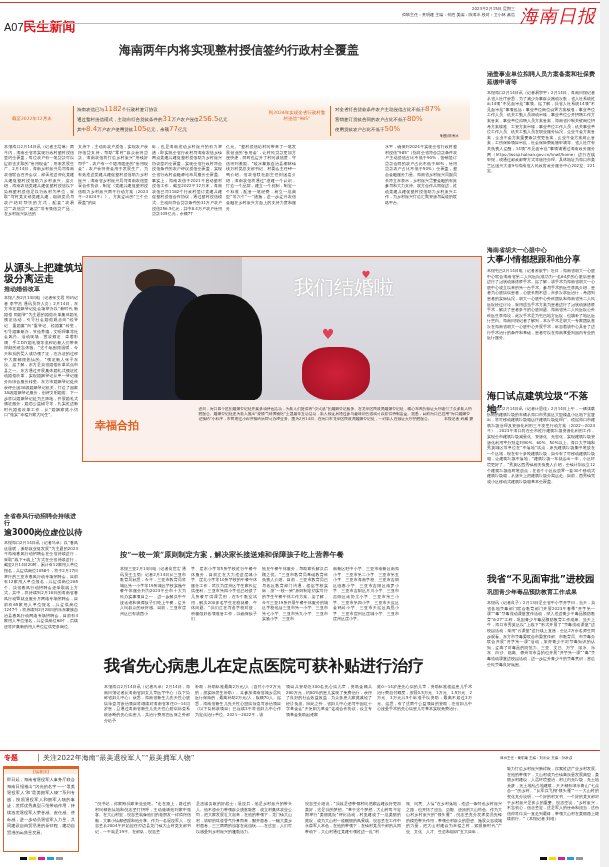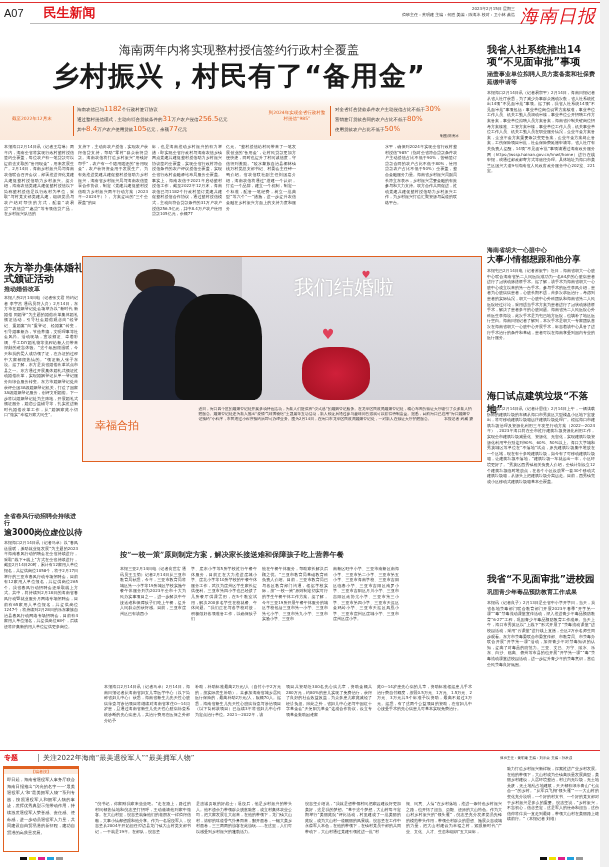--- a/index.html
+++ b/index.html
@@ -1,47 +1,47 @@
 <!DOCTYPE html>
 <html><head>
 <meta charset="utf-8">
 <style>
 *{box-sizing:border-box;margin:0;padding:0}
 body{width:609px;height:867px;background:#fff;font-family:"DejaVu Sans",sans-serif;color:#222;overflow:hidden;position:relative}
 .page{position:absolute;left:0;top:0;width:600px;height:867px;background:#fff}
 .scroll{position:absolute;right:0;top:0;width:9px;height:867px;background:#f0f0f0}
 .topline{position:absolute;left:0;top:2px;width:600px;height:1px;background:#e03030}
-.hdr{position:absolute;left:4px;top:6px;height:14px;display:flex;align-items:center}
+.hdr{position:absolute;left:4px;top:20px;height:14px;display:flex;align-items:center}
 .pg{font-size:11px;color:#222;font-family:"Liberation Sans",sans-serif}
-.sect{font-size:13px;color:#e0161c;font-weight:bold;margin-left:20px}
+.sect{font-size:13px;color:#e0161c;font-weight:bold;margin-left:0}
 .hdrline{position:absolute;left:30px;top:23px;width:500px;height:1px;background:#bbb}
 .meta{position:absolute;left:340px;top:6px;width:175px;text-align:right;font-size:4px;line-height:6px;color:#333}
 .logo{position:absolute;left:520px;top:4px;font-size:18px;color:#e0161c;font-family:"DejaVu Serif",serif;font-style:italic;letter-spacing:1px}
-.sub1{position:absolute;left:0;width:478px;top:42px;text-align:center;font-size:12px;font-family:"DejaVu Serif",serif;font-weight:normal;color:#333}
+.sub1{position:absolute;left:0;width:478px;top:42px;text-align:center;font-size:12px;font-family:"DejaVu Serif",serif;font-weight:bold;color:#333}
 .h1{position:absolute;left:0;width:478px;top:58px;text-align:center;font-size:27px;font-weight:bold;color:#1a1a1a;letter-spacing:1px}
 .infobar{position:absolute;left:0;top:96px;width:470px;height:44px;background:linear-gradient(#fff,#fbeee3 30%,#fbe9dc)}
 .infobar .lab{position:absolute;font-size:4.5px;color:#e06020}
 .infobar .ln{position:absolute;font-size:4.5px;color:#333;white-space:nowrap}
 .infobar .ln b{color:#e06020;font-size:7px;font-weight:normal}
 .infobar .vbar{position:absolute;width:1px;background:#e06020}
 .credit{position:absolute;font-size:3.5px;color:#333}
 .col{position:absolute;font-size:4px;line-height:5.6px;color:#333;text-align:justify;overflow:hidden}
 .rhead{position:absolute;font-weight:bold;color:#1a1a1a}
 .rsub{position:absolute;font-family:"DejaVu Serif",serif;font-weight:bold;color:#333}
 .photo{position:absolute;left:121px;top:256px;width:228px;height:206px;border:1px solid #e06020;overflow:hidden}
 .photo .bg{position:absolute;left:0;top:0;width:100%;height:70%;background:linear-gradient(90deg,#d8d8dc,#c9c7cc 40%,#d1d0d6)}
 .photo .wall{position:absolute;left:40%;top:0;width:60%;height:70%;background:linear-gradient(#e2e1e6,#d3d2d8)}
 .photo .slogan{position:absolute;left:53%;top:10%;font-family:"DejaVu Serif",serif;color:#fff;font-size:20px;text-shadow:0 0 2px #aaa;line-height:20px}
 .photo .man{position:absolute;left:10%;top:14%;width:22%;height:56%;background:#1f2331;border-radius:40% 40% 0 0}
 .photo .manhead{position:absolute;left:13%;top:6%;width:10%;height:12%;background:#3a2a22;border-radius:50%}
 .photo .woman{position:absolute;left:23%;top:18%;width:22%;height:52%;background:#141414;border-radius:40% 40% 10% 10%}
 .photo .flowers{position:absolute;left:55%;top:44%;width:17%;height:26%;background:radial-gradient(#d0203a,#a01020);border-radius:40%}
 .photo .heart{position:absolute;color:#e0405a}
 .photo .cap{position:absolute;left:0;top:70%;width:100%;height:30%;background:#fcf0ec}
-.photo .caption-title{position:absolute;left:3%;top:79%;font-size:11px;font-weight:normal;color:#e06020}
+.photo .caption-title{position:absolute;left:3%;top:79%;font-size:11px;font-weight:bold;color:#e06020}
 .photo .caption{position:absolute;left:29%;top:73%;width:69%;font-size:3.8px;line-height:5px;color:#333}
 .topicbar{position:absolute;left:0;top:750px;width:600px;height:1px;background:#e03030}
 .topic{position:absolute;left:4px;top:753px;display:flex;align-items:center;font-size:7px;color:#444}
 .topic .tag{color:#e0161c;font-weight:bold;font-family:"DejaVu Serif",serif;margin-right:20px}
 .topic .sep{width:1px;height:8px;background:#999;margin-right:4px}
 .box{position:absolute;left:3px;top:766px;width:76px;height:86px;border:1px solid #e06020;border-top-width:3px}
 .box .bt{position:absolute;left:0;top:0;width:100%;text-align:center;font-size:4px;color:#e06020;background:#fbe9dc}
 .colorbar{position:absolute;display:flex;gap:2px}
 .colorbar span{width:7px;height:3px}
 </style>
@@ -55,41 +55,40 @@
     <span class="sect">民生新闻</span>
   </div>
   <div class="hdrline"></div>
   <div class="meta">
     <div>2023年2月15日 星期三</div>
     <div>值班主任：黄明建 主编：何胜 美编：陈海冰 校对：卫小林 蔡浩</div>
   </div>
   <div class="logo">海南日报</div>
 
   <div class="sub1">海南两年内将实现整村授信签约行政村全覆盖</div>
-  <div class="h1">乡村振兴，村民有了“备用金”</div>
   <div class="infobar">
     <div class="lab" style="left:12px;top:20px">截至2022年12月末</div>
     <div class="vbar" style="left:73px;top:10px;height:30px"></div>
     <div class="ln" style="left:77px;top:9px"><span>海南农信已与</span><b>1182</b><span>个行政村签订协议</span></div>
     <div class="ln" style="left:77px;top:19px"><span>通过整村授信模式，主动向符合贷款条件的</span><b>31</b><span>万户农户授信</span><b>256.5</b><span>亿元</span></div>
     <div class="ln" style="left:77px;top:29px"><span>其中</span><b>8.4</b><span>万户农户使用贷款</span><b>105</b><span>亿元，余额</span><b>77</b><span>亿元</span></div>
     <div class="lab" style="left:268px;top:14px;width:58px;text-align:center;line-height:6px">到2024年实现全省行政村整村授信“985”</div>
     <div class="vbar" style="left:330px;top:10px;height:30px"></div>
-    <div class="ln" style="left:335px;top:9px"><span>对全省符合贷款条件农户主动授信占比不低于</span><b>30%</b></div>
+    <div class="ln" style="left:335px;top:9px"><span>对全省符合贷款条件农户主动授信占比不低于</span><b>87%</b></div>
     <div class="ln" style="left:335px;top:19px"><span>营销签订贷款合同的农户占比不低于</span><b>80%</b></div>
     <div class="ln" style="left:335px;top:29px"><span>使用贷款农户占比不低于</span><b>50%</b></div>
     <div class="credit" style="left:440px;top:38px">制图/陈海冰</div>
   </div>
   <div class="col" style="left:4px;top:144px;width:70px;height:104px">本报海口2月14日讯（记者王培琳）两年内，海南全省将实现行政村整村授信签约全覆盖，每位农户有一笔贷款可以提前去支取的“备用现金”，用来发展生产。2月14日，海南乡村振兴局与海南农信联合召开会议，部署推进深化党建共建促整村授信助力乡村振兴。据介绍，海南农信党建共建促整村授信以下简称整村授信是以行政村为单位，采取“与村党支部党建共建，组织党员与农户结对帮扶的方式，配套“农易贷”“农信贷”“惠贷”等专项信贷产品，在乡村振兴队伍的</div>
   <div class="col" style="left:78px;top:144px;width:70px;height:104px">支持下，主动向农户授信，实现农户获得信贷支持，帮助“零村”群众获得贷款。海南农信将打造乡村振兴“用钱好帮手”，农户有一个随用随还的“备用现金”，农户获得资金用于发展生产。为有效推进党建共建促整村授信助力乡村振兴，海南省乡村振兴局与海南农信签署合作协议，制定《党建共建促整村授信助力乡村振兴两年行动方案（2023年—2024年）》。方案提出的“三个全覆盖”的目</div>
   <div class="col" style="left:152px;top:144px;width:70px;height:104px">标，也是海南推动乡村振兴的有力举措：即实现全省行政村与海南农信乡镇网点党建共建促整村授信助力乡村振兴协议签约全覆盖，实现全省行政村符合授信条件的农户评议授信全覆盖，实现全省行政村金融驿站布局服务全覆盖。事实上，海南农信于2021年启动整村授信工作，截至2022年12月末，海南农信已与1182个行政村签订党建共建促整村授信合作协议，通过整村授信模式，主动向符合贷款条件的31万户农户授信256.5亿元，其中8.4万户农户使用贷款105亿元，余额77</div>
   <div class="col" style="left:226px;top:144px;width:70px;height:104px">亿元。“整村授信给村民带来了一笔发展创业的‘备用金’，让村民贷款更加方便快捷，同时也提升了村民诚信度，守信得到激励。”陵水黎族自治县椰林镇桃万村党总支部书记、村委会主任钟一鸣介绍。省农信联社副主任刘国嘉介绍，海南农信将通过“搭建一个认识，打造一个品牌，建立一个机制，制定一个标准，配备一笔经费，树立一批典型”等六个“一”措施，进一步提升农信金融在乡村振兴方面上的支持力度和服务</div>
   <div class="col" style="left:300px;top:144px;width:72px;height:104px;left:385px">水平，确保到2024年实现全省行政村整村授信“985”（指对全省符合贷款条件农户主动授信占比不低于90%，营销签订贷款合同的农户占比不低于80%，使用贷款农户占比不低于50%）全覆盖，整合金融服务力量。海南省乡村振兴局副局长符立东表示，乡村振兴需要金融的有效参与和大力支持。双方合作共同促进，推动党建共建促整村授信助力乡村振兴工作，为乡村振兴打造汇聚资源与渠道的联络平台。</div>
 
-  <div class="rhead" style="left:4px;top:262px;width:80px;font-size:10px;line-height:11px">东方举办集体婚礼式颁证活动</div>
+  <div class="rhead" style="left:4px;top:262px;width:80px;font-size:10px;line-height:11px">从源头上把建筑垃圾分离运走</div>
   <div class="rsub" style="left:4px;top:285px;font-size:6px">推动婚俗改革</div>
   <div class="col" style="left:4px;top:295px;width:74px;height:180px">本报八所2月14日电（记者张文君 特约记者 李宇杰 通讯员符人舟）2月14日，东方市在婚姻登记处会场举办以“新时代 新婚俗 同婚登”为主题的婚俗改革集体婚礼颁证活动，引导社会婚俗观念向“轻登记、重婚宴”向“重登记、轻婚宴”转变，引导婚事新办，节俭养德，文明理事等社会风尚。活动现场，宣读颁证、牵着彩绸、手工DIY婚礼物等流程给新人们带来深刻的难忘体验。“这个氛围很温暖，今天和我的爱人成功领了证，在办证的过程中大家都很热情的。”领证新人张子东说。据了解，东方是我省婚俗改革试点市县之一。东方通过开展集体婚礼式颁证推动婚俗改革，实现婚姻登记从单一登记服务向综合服务转变。东方市婚姻登记处曾获评全国3A级婚姻登记机关，打造了国家3A级婚姻登记服务，创评文明婚俗。下一步将以婚姻登记处为主阵地，开展婚礼式颁证服务，婚恋公益辅导等，扎实推进新时代婚俗改革工作，从“婚姻家庭小切口”做实“幸福万家大民生”。</div>
   <div class="rsub" style="left:4px;top:512px;width:74px;font-size:6px;line-height:7px">全省春风行动招聘会持续进行</div>
   <div class="rhead" style="left:4px;top:527px;font-size:8px">逾3000岗位虚位以待</div>
   <div class="col" style="left:4px;top:540px;width:74px;height:200px">本报海口2月14日讯（记者马卓）以“春风送温暖，援助就业促发展”为主题的2023年海南春风行动招聘会在全省持续进行，采取“线下+线上”方式在全省持续进行，截至2月14日20时，累计有12家用人单位报名，共提供岗位1058个，将于2月17日举行的三亚市春风行动专场招聘会，目前有12家用人单位报名，共提供岗位265个。我省春风行动招聘会还采取线上方式。其中，将持续到2月18日的海南省春风行动暨就业服务月网络专场招聘会，目前有65家用人单位报名，共提供岗位1247个；将持续到2月28日的乐东黎族自治县春风行动网络专场招聘会，目前有4家用人单位报名，共提供岗位68个，后续还将征集新的用人单位提供更多岗位。</div>
 
   <div class="photo" style="left:82px;width:400px">
     <div class="bg"></div>
     <div class="wall"></div>
     <div class="slogan">我们结婚啦</div>
@@ -103,26 +102,26 @@
     <div class="caption-title">幸福合拍</div>
     <div class="caption"><span>近日，海口四个区的婚姻登记处开展多项特色活动，为新人们提供有“仪式感”的婚姻登记服务。在龙华区民政局婚姻登记处，精心布置的颁证大厅吸引了众多新人拍照留念。婚姻登记处还为新人推出“爱情气味博物馆”主题展等互动活动，新人领证后通过参与趣味问答游戏可以获得特制盲盒。据悉，目前海口已启用“海口婚姻登记预约”小程序，市民通过小程序预约后即可办理业务。图为2月14日，在海口市龙华区民政局婚姻登记处，一对新人在颁证大厅拍照留念。</span> <span style="float:right">本报记者 武威 摄</span></div>
   </div>
 
   <div class="rsub" style="left:120px;top:550px;font-size:7.2px">按“一校一策”原则制定方案，解决家长接送难和保障孩子吃上营养午餐</div>
   <div class="col" style="left:120px;top:566px;width:66px;height:70px">本报三亚2月14日电（记者良世宏 通讯员王玉菊）记者2月14日从三亚市教育局获悉，今年，三亚市教育局将城区第一小学等19所城区学校实施午餐午休服务列为2023年全市十大为民办实事项目之一，进一步解决中午接送难和保障孩子们吃上午餐，提升人民群众的获得感。目前，三亚市崖州区已有该西小</div>
   <div class="col" style="left:191px;top:566px;width:66px;height:70px">学、崖东小学等5所学校推行午餐午休服务，目前正在大力推进崖城小学、崖北小学等10所学校的午餐午休服务工作，武汉为崖州区学生家长提供便利。三亚市第四小学也已经拨了几所餐厅供课需用，在5个教室试用，解决200多名学生在校就餐、午休问题。“我们正在与各学校对接，积极做好各项准备工作，以确保孩子们</div>
   <div class="col" style="left:262px;top:566px;width:66px;height:70px">能在午餐午休服务，帮助家长解决后顾之忧。”三亚市教育局基础教育科负责人介绍。目前，三亚市教育局已与各区教育部门沟通，根据学校实际，按“一校一策”原则制定切实可行的学生午餐午休工作方案。据了解，今年三亚19所开展午餐午休服务的城区学校包括三亚市第一小学、三亚市第七小学、三亚市第九小学、三亚市实验小学、三亚市</div>
   <div class="col" style="left:333px;top:566px;width:66px;height:70px">南新区旺中小学、三亚市南新区南海小学、三亚市第二小学、三亚市第五小学、三亚市海南学校、三亚市吉阳区临春小学、三亚市吉阳区南罗小学、三亚市吉阳区月川小学、三亚市吉阳区政协光小学、三亚市第三小学、三亚市第四小学、三亚市天涯区金鸡岭小学、三亚市天涯区凤凰小学、三亚市崖州区崖城小学、三亚市崖州区崖小学。</div>
 
+  <div class="rhead" style="left:104px;top:656px;font-size:16px">我省先心病患儿在定点医院可获补贴进行治疗</div>
   <div class="col" style="left:104px;top:684px;width:86px;height:62px">本报海口2月14日讯（记者马卓）2月14日，海南日报记者从海南省妇女儿童医学中心（以下简称省妇儿中心）获悉，海南省新生儿先天性心脏病筛查与诊治项目将继续对海南省常住0—14周岁患，且通过海南省新生儿先天性心脏病筛查系统诊断的先心病患儿，其治疗费用在医保之外部分给予</div>
   <div class="col" style="left:195px;top:684px;width:86px;height:62px">补助，补助标准最高2万元/人（自付小于2万元的，按实际发生补助）。未参加海南省城乡居民医疗保险的，最高补助2万元/人，限额70人。据悉，海南省新生儿先天性心脏病筛查与诊治项目（以下简称该项目）已连续3年将省妇儿中心作为定点治疗单位。2021—2022年，该</div>
   <div class="col" style="left:286px;top:684px;width:86px;height:62px">项目共资助近300名先心病儿童，资助金额共280万元，约80%的患儿实现了免费治疗，获得了良好的社会效益效益，为众多患儿家庭减轻了经济负担。除此之外，省妇儿中心还与中国红十字基金会“天使阳光基金”达成合作协议，设立专项基金救助困难家</div>
   <div class="col" style="left:377px;top:684px;width:95px;height:62px">庭0—14岁患先心病的儿童，资助标准根据患儿手术治疗费自付额度，按照0.5万元、1万元、1.5万元、2万元、3万元共5个标准予以资助，最高不超过3万元。据悉，有了这两个公益项目的资助，在省妇儿中心接受手术的先心病患儿可基本实现免费治疗。</div>
 
-  <div class="rhead" style="left:487px;top:44px;width:110px;font-size:10px;line-height:12px">我省人社系统推出14项“不见面审批”事项</div>
   <div class="rsub" style="left:487px;top:70px;width:108px;font-size:6px;line-height:8px">涵盖事业单位拟聘人员方案备案和社保费延缴申请等</div>
   <div class="col" style="left:487px;top:90px;width:108px;height:158px">本报海口2月14日讯（记者易宗平）2月14日，海南日报记者从省人社厅获悉，为了减少办事群众跑动次数，省人社系统推出14项“不见面审批”事项。据了解，我省人社系统14项“不见面审批”事项包括：事业单位岗位设置方案核准，事业单位工作人员、机关工勤人员调动审核，事业单位公开招聘工作方案备案，事业单位拟聘人员方案备案，海南省控制关键岗位招考方案核准、工资方案审核，事业单位工作人员，机关事业单位工作人员、机关工勤人员在职业服务情况，企业年金方案备案，企业年金方案重要条款变更备案，企业年金方案终止备案，工伤保险项目审批，社会保险费延缴申请等。省人社厅有关负责人提醒，14项“不见面审批”事项请通过海南政务服务网（https://wssp.hainan.gov.cn/hnwt/home）进行在线申报，或通过邮政邮寄方式等途径办理。具体地址为海口市美兰区国兴大道9号海南省人民政府政务服务中心202室、221室。</div>
   <div class="rsub" style="left:487px;top:246px;font-size:6px">海南省胡大一心脏中心</div>
   <div class="rhead" style="left:487px;top:254px;font-size:8.5px">大事小情都想跟和他分享</div>
   <div class="col" style="left:487px;top:268px;width:108px;height:120px">本报屯昌2月14日电（记者谢振宇）近日，海南省胡大一心脏中心联合海南省第二人民医院成功为一名64岁的心脏病患者进行了冠状动脉搭桥手术。据了解，该手术为海南省胡大一心脏中心成立以来的第一台手术。参与手术的医生李凤介绍，患者为心脏病病患者，心脏长期不适，曾多次求医治疗，考虑到患者的实际情况，胡大一心脏中心外科团队和海南省第二人民医院经过讨论，采用适当手术方案为患者进行了冠状动脉搭桥手术，解决了患者多年的心脏问题。海南省第二人民医院心外科医生李海说，此次手术是为屯昌地方医院，也填补了地区医疗空白。海南日报记者了解到，本次手术是胡大一专家团队首次在海南省胡大一心脏中心开展手术，标志着该中心具备了进行手术治疗的条件和基础，患者可以在海南享受到国内专业的医疗服务。</div>
   <div class="rhead" style="left:487px;top:390px;font-size:9.5px">海口试点建筑垃圾“不落地”</div>
   <div class="col" style="left:487px;top:406px;width:108px;height:168px">本报海口2月14日讯（记者计思佳）2月14日上午，一辆满载拆除的建筑垃圾的车辆从海口市秀英区大型楼盘小区地下室驶出，将可移动建筑垃圾箱运往建筑垃圾处理厂。根据海口市建筑垃圾治理及资源化利用三年攻坚行动方案（2022—2024年），2023年海口将在全市推行建筑垃圾资源化利用工作，实现全市建筑垃圾减量化、资源化、无害化，实现建筑垃圾资源化利用率分别达到90%、60%、50%以上。海口大学城和秀英城区等单位在“不落地”试点，原先建筑垃圾集中堆放在一个区域，现在有十多吨建筑垃圾，如今有了可移动建筑垃圾箱，让建筑垃圾不落地，“建筑垃圾一车就运出一车，小区环境更好了。”秀英区西秀镇相关负责人介绍，全镇计划设立12个建筑垃圾临时堆放点，在各个小区设放置一套30个移动式建筑垃圾箱，从源头上把建筑垃圾分离运走。目前，西秀镇完成小区移动式建筑垃圾箱基本全覆盖。</div>
   <div class="rhead" style="left:487px;top:573px;font-size:9.5px">我省“不见面审批”进校园</div>
   <div class="rsub" style="left:487px;top:588px;font-size:6px">巩固青少年毒品预防教育工作成果</div>
   <div class="col" style="left:487px;top:600px;width:108px;height:144px">本报讯（记者良子）2月13日是全省中小学开学日，当天，我省各地禁毒部门联合教育部门开展2023年春季“开学第一课”“毒”禁毒流动课堂宣传活动，深入推进青少年毒品预防教育“6·27”工程，巩固青少年毒品预防教育工作成果。当天上午，海口市秀英区以“上线下”形式开展了“禁毒流动课堂”进校园活动，采用“云课堂”进行线上直播，全区2万余名师生同步观看。东方市禁毒委联合市委宣传部、市教育局、市禁毒办联合开展“开学第一课”活动，加深青少年对禁毒知识的认知，提高了对毒品的防范力。三亚、文昌、万宁、陵水、乐东、白沙、临高、儋州等市县的也开展“开学第一课”“毒”禁毒流动课堂进校园活动，进一步提升青少年的禁毒意识，营造全民禁毒良好氛围。</div>

